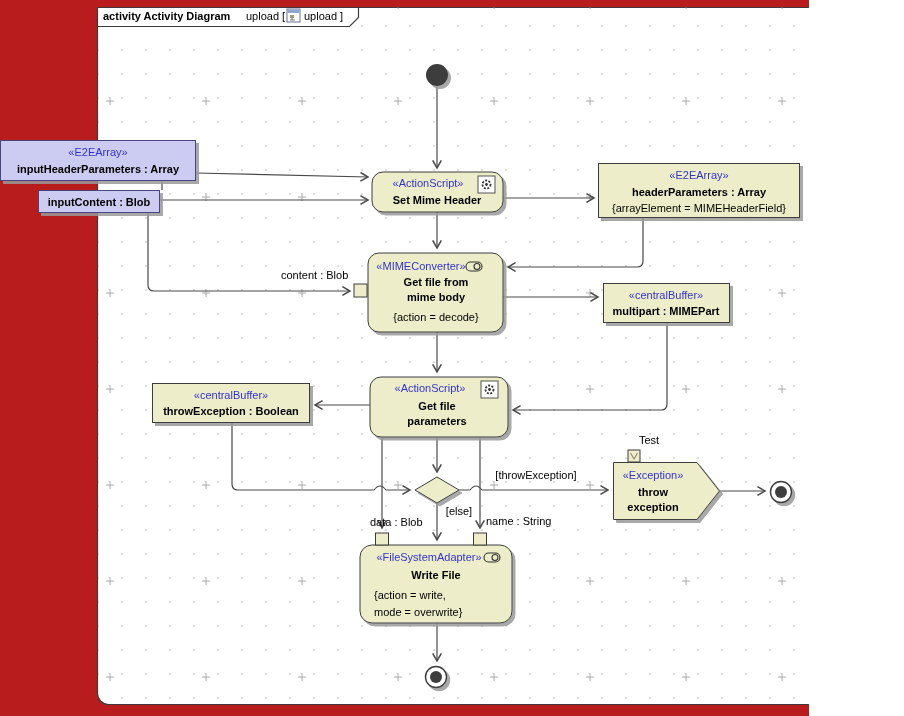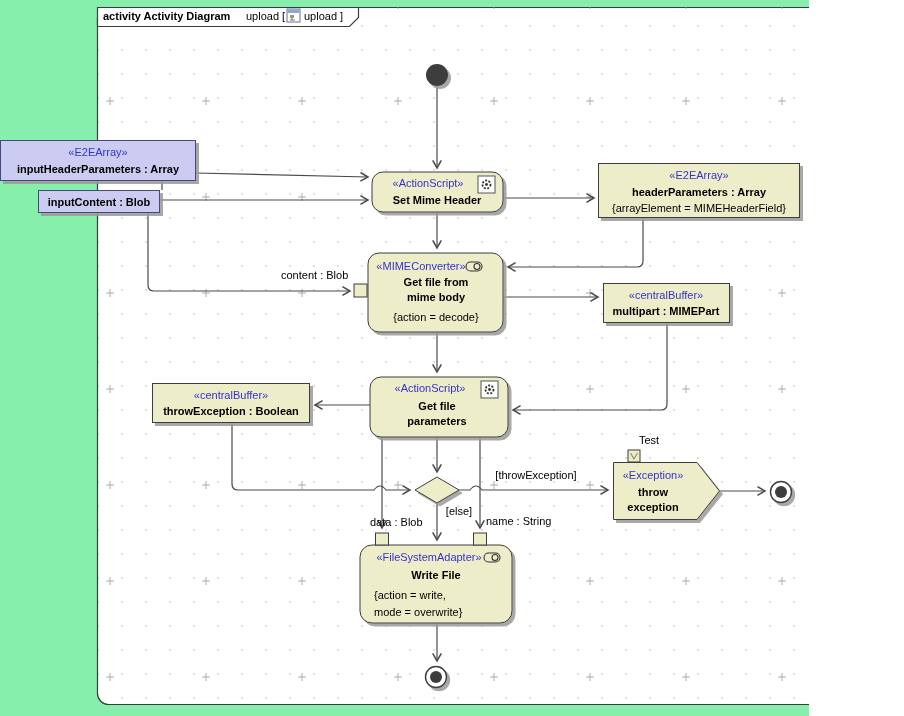--- a/index.html
+++ b/index.html
@@ -1,16 +1,16 @@
 <!DOCTYPE html>
 <html><head>
 <meta charset="utf-8">
 <style>
   html,body{margin:0;padding:0;background:#ffffff;}
-  #canvas{position:relative;width:809px;height:716px;background:#86efac;overflow:hidden;
+  #canvas{position:relative;width:809px;height:716px;background:#b91c1c;overflow:hidden;
           font-family:"Liberation Sans",sans-serif;}
   svg{position:absolute;top:0;left:0;}
   text{font-family:"Liberation Sans",sans-serif;font-size:11px;fill:#000000;}
   .bold{font-weight:bold;}
   .stereo{fill:#3333cc;}
   .node{stroke:#3c3c3c;stroke-width:1;}
   .beige{fill:#ededc9;}
   .lav{fill:#ccccf2;stroke:#46467d;}
   .edge{fill:none;stroke:#4a4a4a;stroke-width:1.2;}
   .pin{fill:#ededc9;stroke:#3c3c3c;stroke-width:1;}

